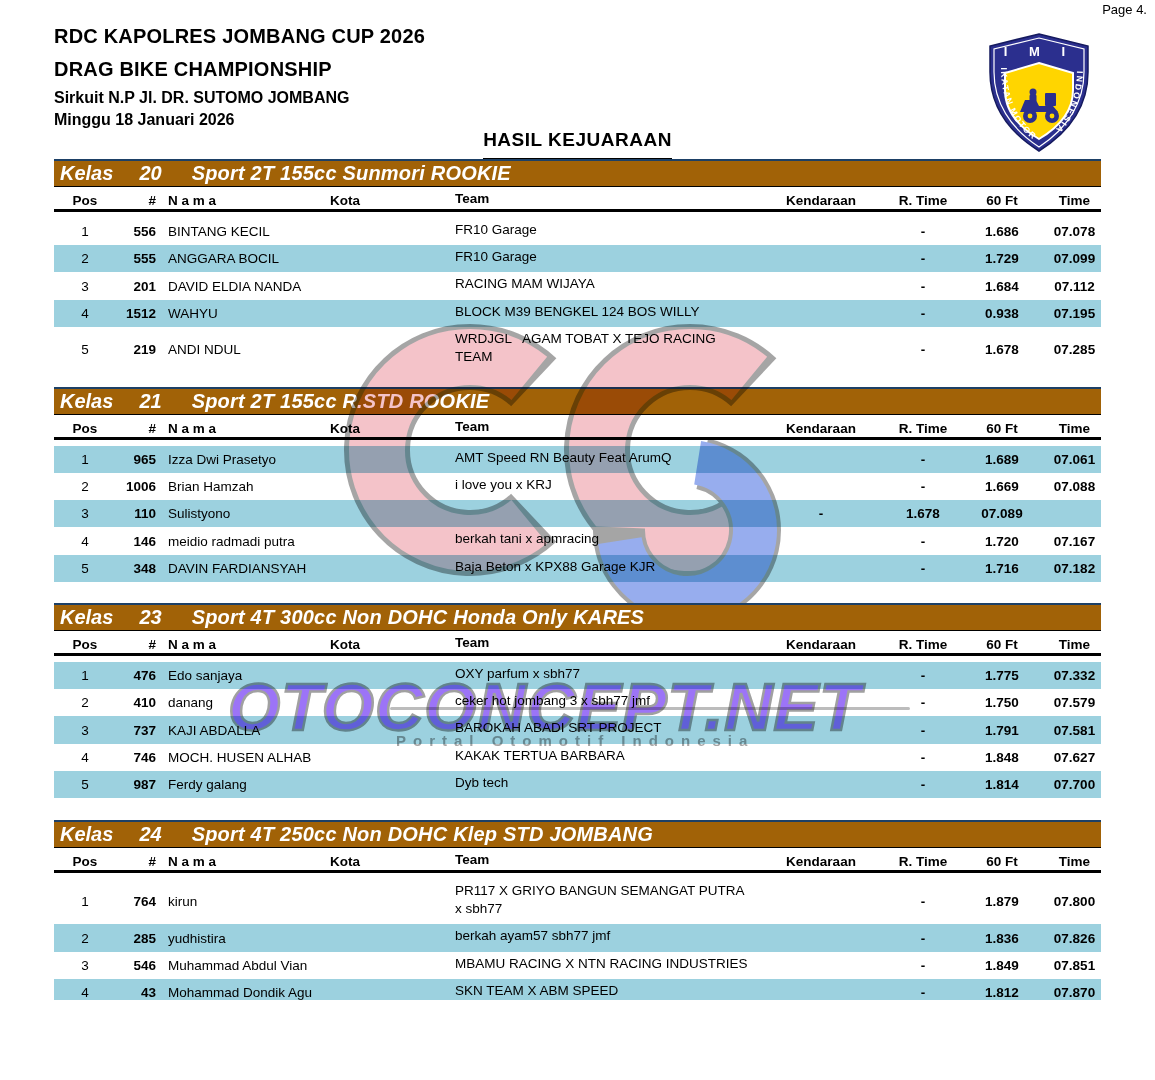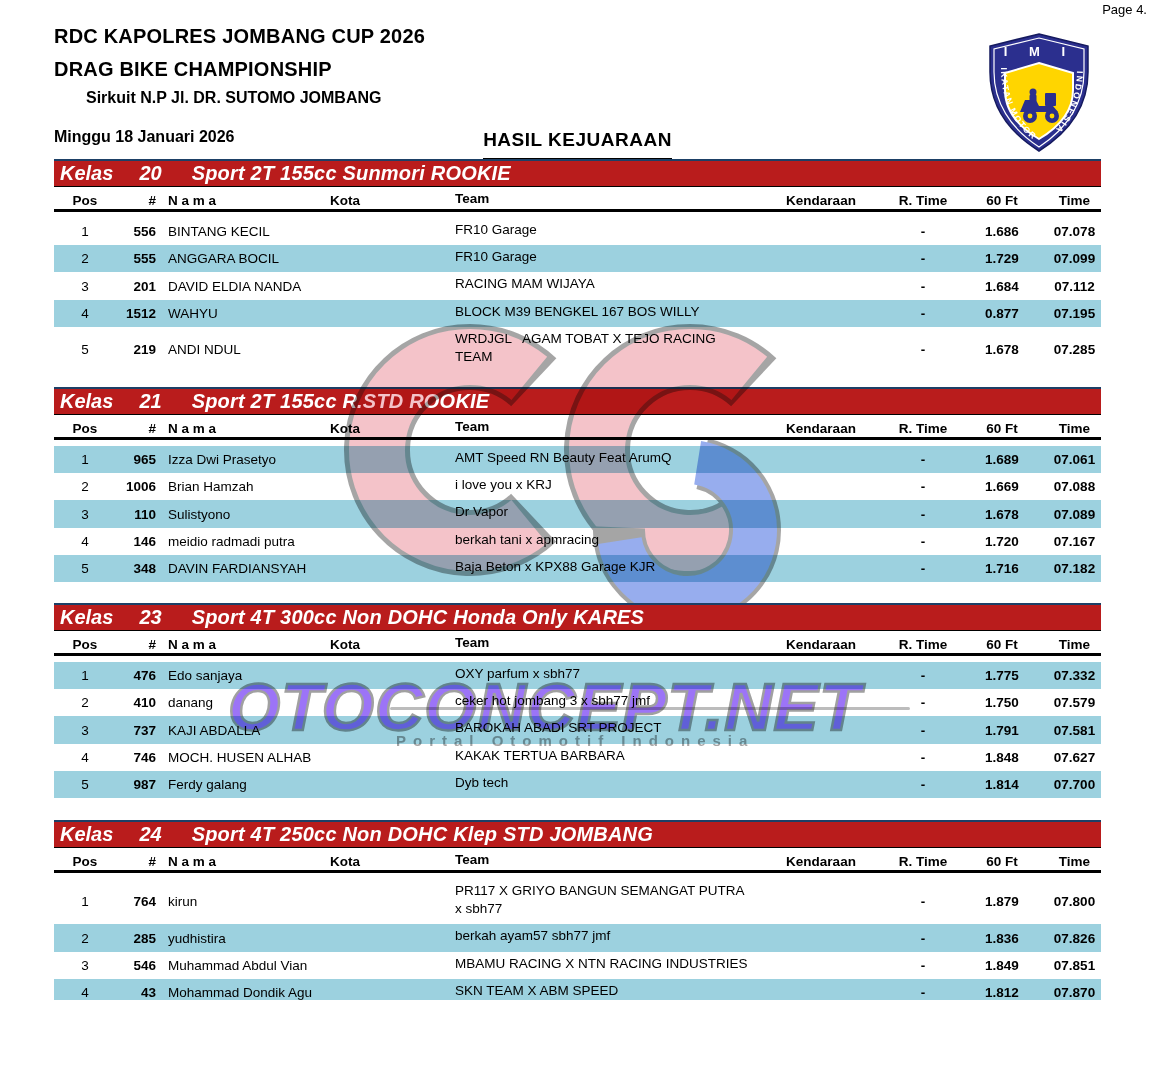--- a/index.html
+++ b/index.html
@@ -4,32 +4,32 @@
 <style>
   html,body{margin:0;padding:0;background:#fff;}
   .page{position:relative;width:1155px;height:1000px;background:#fff;overflow:hidden;
         font-family:"Liberation Sans",sans-serif;color:#000;}
 
   
   .page-num{position:absolute;top:2px;right:8px;font-size:13px;}
   .hdr{position:absolute;left:54px;top:24px;line-height:1.25;}
   .hdr .t1,.hdr .t2{font-size:20px;font-weight:bold;letter-spacing:.2px;}
   .hdr .t2{margin-top:8px;}
-  .hdr .s1{font-size:16px;font-weight:bold;margin-top:6px;margin-left:32px;}
-  .hdr .s2{font-size:16px;font-weight:bold;margin-top:19px;}
+  .hdr .s1{font-size:16px;font-weight:bold;margin-top:6px;}
+  .hdr .s2{font-size:16px;font-weight:bold;margin-top:2px;}
   .hasil-wrap{position:absolute;left:54px;top:129px;width:1047px;text-align:center;}
   .hasil{display:inline-block;font-size:19px;font-weight:bold;letter-spacing:.5px;
          border-bottom:2.5px solid #000;padding-bottom:7px;}
 
   
   .logo{position:absolute;left:986px;top:32px;}
 
   
   .rtable{position:absolute;left:54px;width:1047px;}
-  .kbar{height:25px;background:#b91c1c;border-top:2px solid #1d4066;border-bottom:1.5px solid #000;
+  .kbar{height:25px;background:#a16207;border-top:2px solid #1d4066;border-bottom:1.5px solid #000;
         display:flex;align-items:center;color:#fff;font-style:italic;font-weight:bold;font-size:20px;}
   .kbar .klabel{padding-left:6px;}
   .kbar .knum{margin-left:26px;}
   .kbar .ktitle{margin-left:30px;letter-spacing:.2px;}
   .trow{display:grid;grid-template-columns:62px 44px 168px 122px 302px 138px 66px 92px 1fr;
         align-items:center;font-size:13.5px;}
   .hrow{height:22px;border-bottom:3px solid #000;font-weight:bold;}
   .rows{padding-top:6px;}
   .drow{min-height:27px;}
   .drow.hl{background:#9cd1df;}
@@ -150,24 +150,24 @@
     <div class="c-kend"></div>
     <div class="c-rt">-</div>
     <div class="c-60">1.684</div>
     <div class="c-time">07.112</div>
   </div>
           <div class="trow drow hl">
     <div class="c-pos">4</div>
     <div class="c-num">1512</div>
     <div class="c-nama">WAHYU</div>
     <div class="c-kota"></div>
-    <div class="c-team">BLOCK M39 BENGKEL 167 BOS WILLY</div>
-    <div class="c-kend"></div>
-    <div class="c-rt">-</div>
-    <div class="c-60">0.877</div>
+    <div class="c-team">BLOCK M39 BENGKEL 124 BOS WILLY</div>
+    <div class="c-kend"></div>
+    <div class="c-rt">-</div>
+    <div class="c-60">0.938</div>
     <div class="c-time">07.195</div>
   </div>
           <div class="trow drow">
     <div class="c-pos">5</div>
     <div class="c-num">219</div>
     <div class="c-nama">ANDI NDUL</div>
     <div class="c-kota"></div>
     <div class="c-team">WRDJGL   AGAM TOBAT X TEJO RACING TEAM</div>
     <div class="c-kend"></div>
     <div class="c-rt">-</div>
@@ -214,21 +214,20 @@
     <div class="c-kend"></div>
     <div class="c-rt">-</div>
     <div class="c-60">1.669</div>
     <div class="c-time">07.088</div>
   </div>
           <div class="trow drow hl">
     <div class="c-pos">3</div>
     <div class="c-num">110</div>
     <div class="c-nama">Sulistyono</div>
     <div class="c-kota"></div>
-    <div class="c-team">Dr Vapor</div>
     <div class="c-kend"></div>
     <div class="c-rt">-</div>
     <div class="c-60">1.678</div>
     <div class="c-time">07.089</div>
   </div>
           <div class="trow drow">
     <div class="c-pos">4</div>
     <div class="c-num">146</div>
     <div class="c-nama">meidio radmadi putra</div>
     <div class="c-kota"></div>

